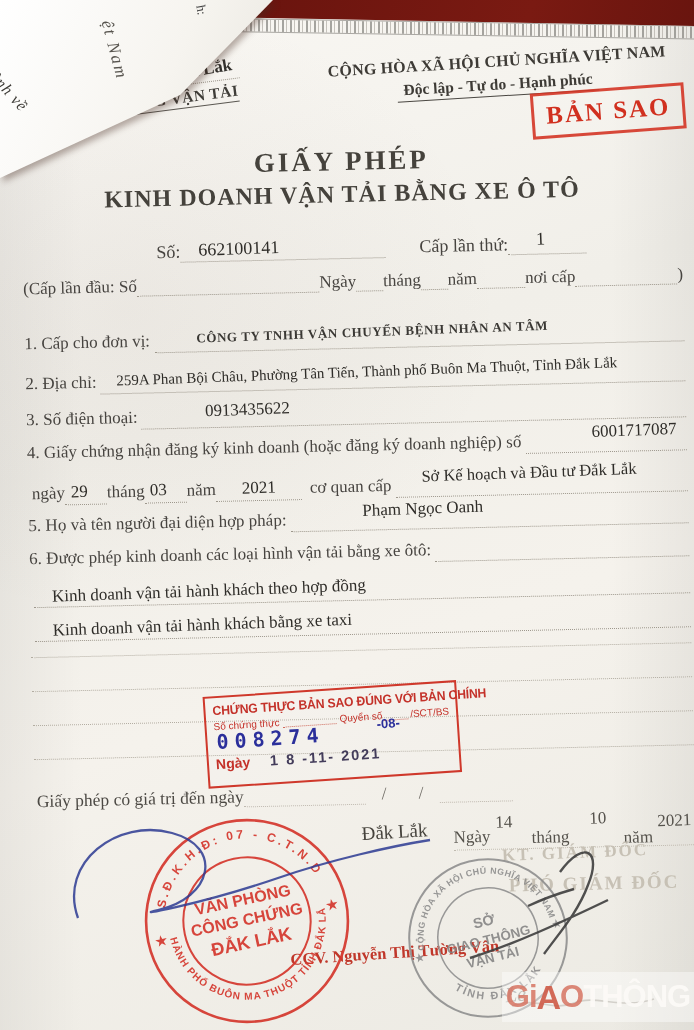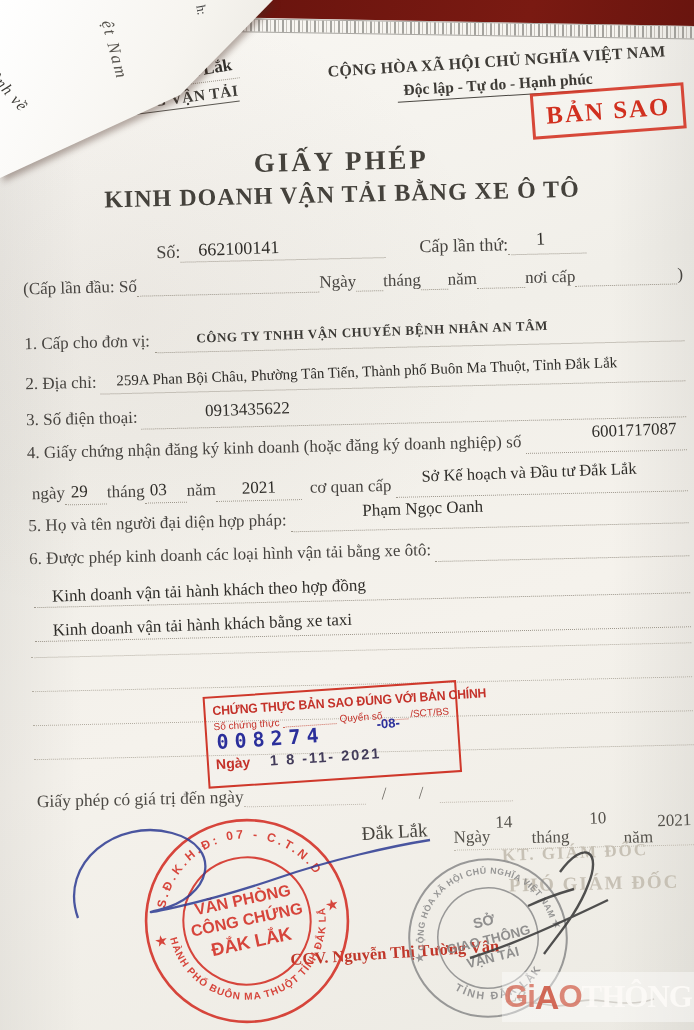--- a/index.html
+++ b/index.html
@@ -90,21 +90,21 @@
   svg text{font-family:"Liberation Sans",sans-serif;font-weight:bold;}
   
   #signs{position:absolute;inset:0;z-index:8;pointer-events:none;}
   #ccv{left:278px;top:944px;font-size:16.5px;font-weight:bold;color:#c0372a;transform:rotate(-2.5deg);z-index:9;}
   #script-ghost{left:492px;top:986px;font-size:21px;font-style:italic;color:#9b968c;transform:rotate(-4deg);z-index:7;}
   
   #wm{left:502px;top:972px;width:192px;height:50px;z-index:10;background:rgba(255,255,255,.42);
       display:flex;align-items:center;justify-content:center;
       font-family:"Liberation Sans",sans-serif;font-weight:bold;font-size:31px;letter-spacing:-1px;}
   #wm .gi{color:rgba(214,115,98,.85);} #wm .a{color:rgba(206,90,70,.9);font-size:34px;}
-  #wm .o{color:rgba(214,115,98,.85);} #wm .th{color:rgba(252,250,246,.92);font-family:Liberation Serif, serif;}
+  #wm .o{color:rgba(214,115,98,.85);} #wm .th{color:rgba(252,250,246,.92);}
   
   #fold{position:absolute;left:0;top:0;width:360px;height:200px;z-index:12;
         filter:drop-shadow(3px 4px 3px rgba(70,45,35,.38));}
   #fold .sheet{position:absolute;inset:0;
         clip-path:polygon(0 0,273px 0,180px 95px,0 178px);
         background:linear-gradient(115deg,#ffffff 0%,#f6f4ef 45%,#e7e4dd 80%,#dcd8d0 100%);}
   #fold .vtext{position:absolute;left:116px;top:18px;transform:rotate(75deg);transform-origin:left top;
         font-size:17px;font-style:italic;color:#57544e;letter-spacing:2px;}
   #fold .script{position:absolute;left:-4px;top:64px;transform:rotate(48deg);transform-origin:left top;
         font-size:16px;font-style:italic;color:#3c3a35;letter-spacing:1px;}

